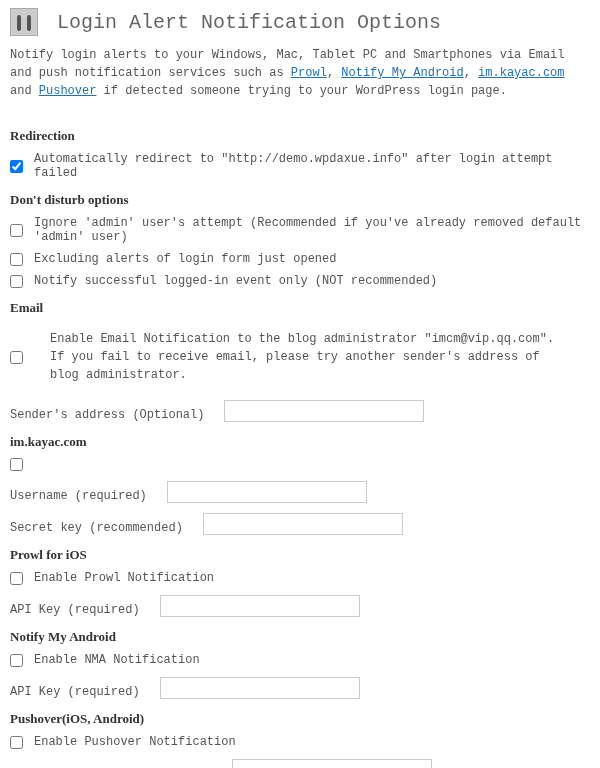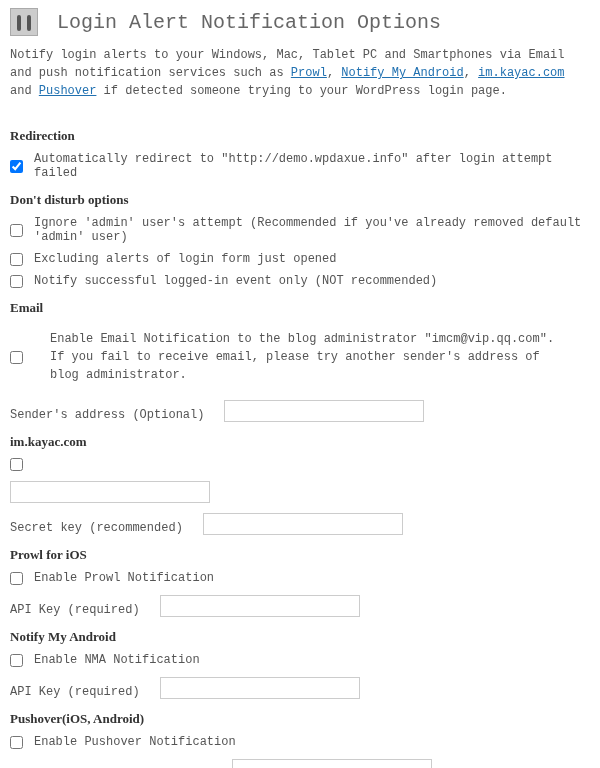--- a/index.html
+++ b/index.html
@@ -141,20 +141,21 @@
 <div class="text-field-row">
   <span>Sender's address (Optional)</span>
   <input type="text" style="">
 </div>
 
 <h2 class="section">im.kayac.com</h2>
 <div class="field-row">
   <input type="checkbox" style="">
 </div>
 <div class="text-field-row">
+  <span>Username (required)</span>
   <input type="text" style="">
 </div>
 <div class="text-field-row">
   <span>Secret key (recommended)</span>
   <input type="text" style="">
 </div>
 
 <h2 class="section">Prowl for iOS</h2>
 <div class="field-row">
   <input type="checkbox" style="">

